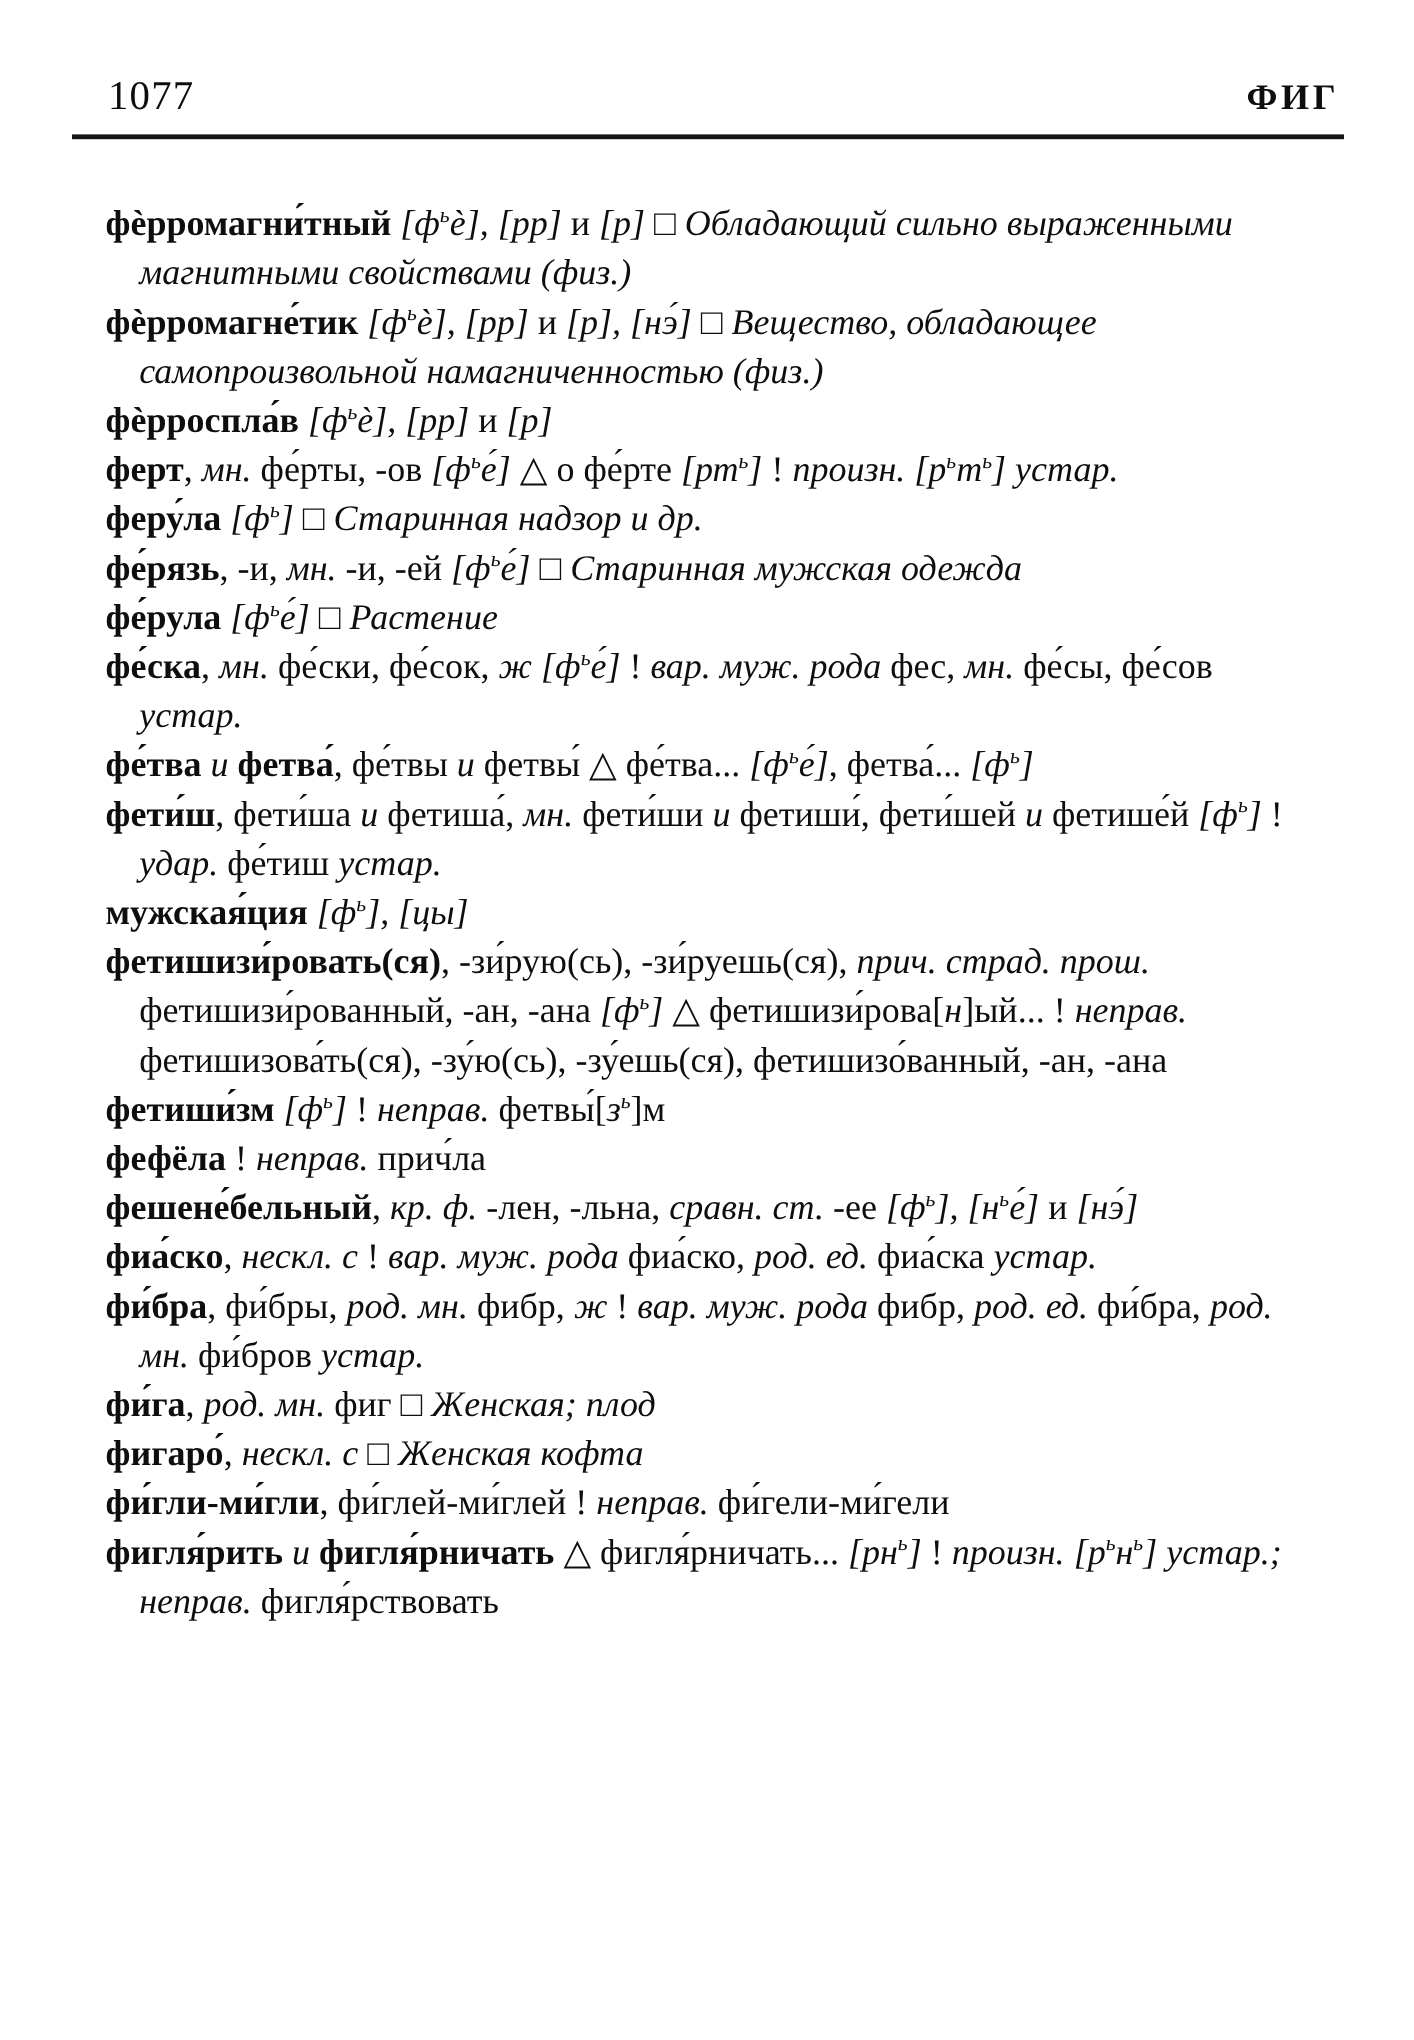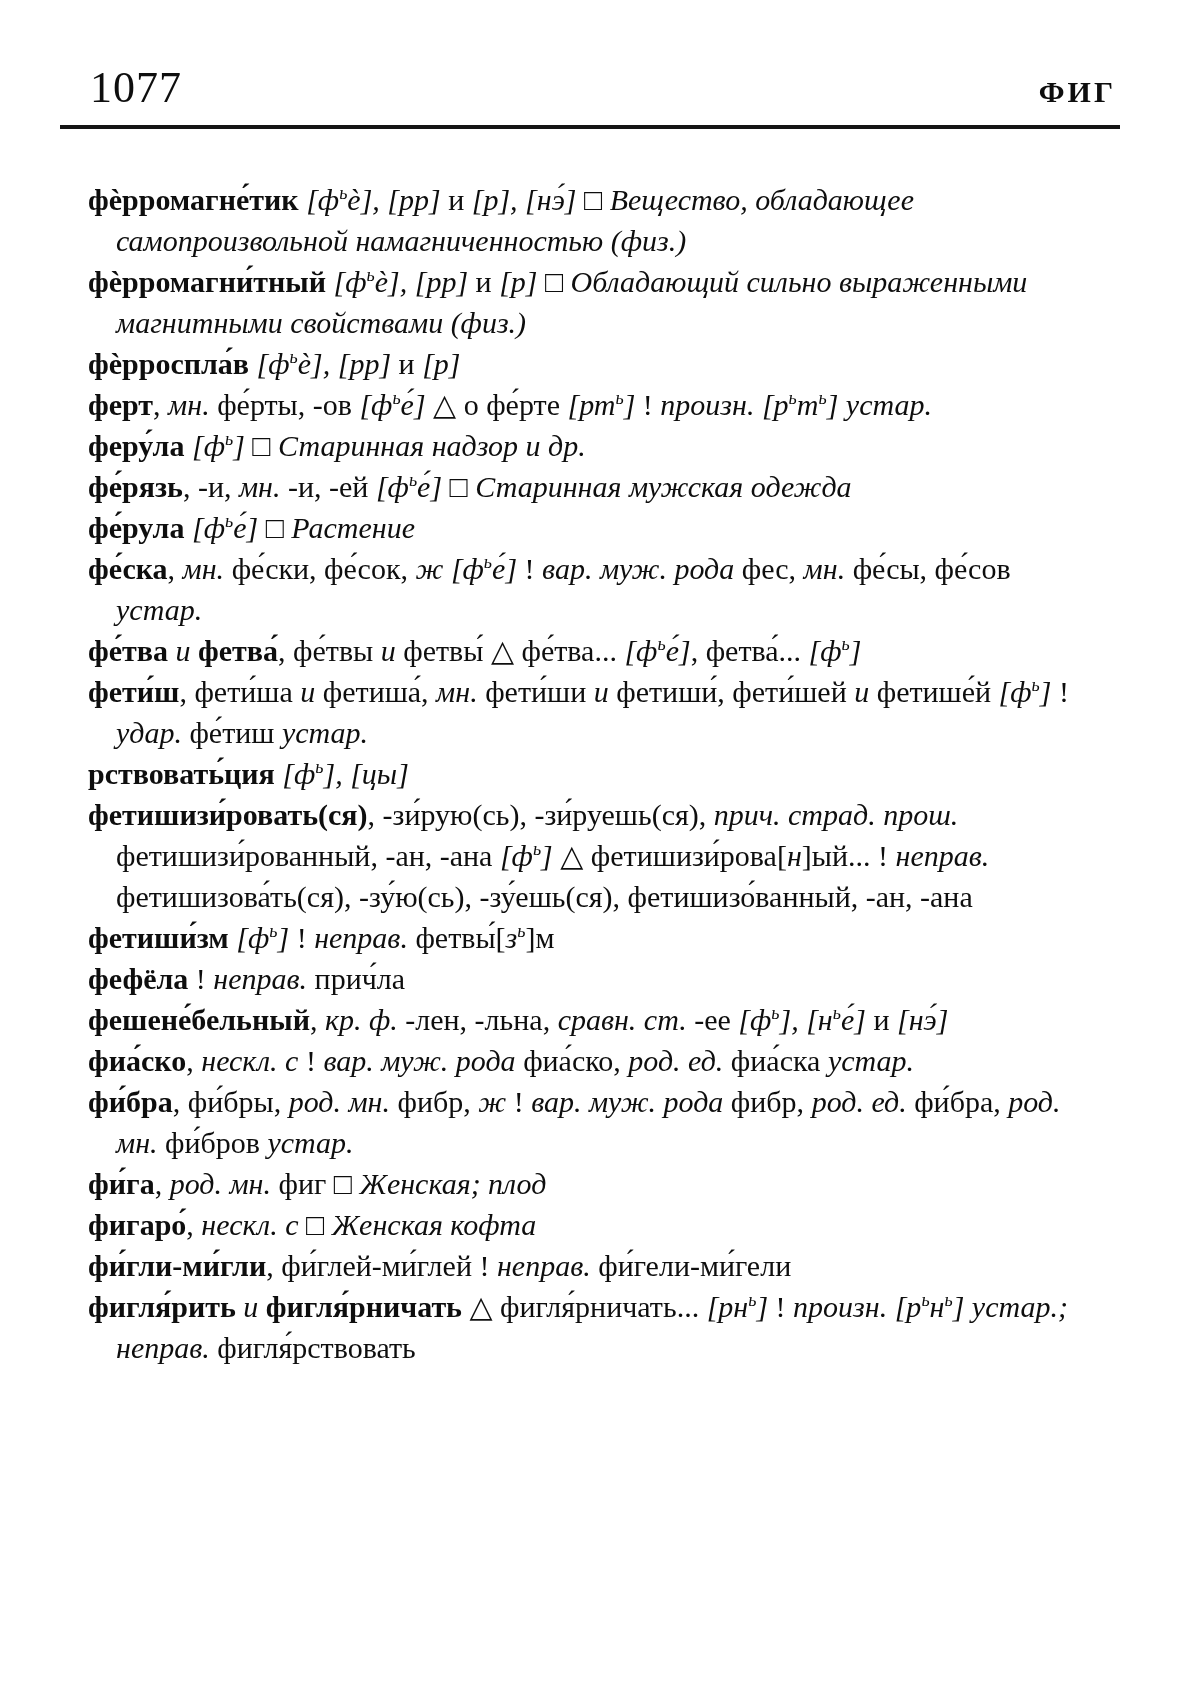--- a/index.html
+++ b/index.html
@@ -15,21 +15,21 @@
     color: #0e0e0e;
     overflow: hidden;
   }
   .page-header {
     display: flex;
     justify-content: space-between;
     align-items: baseline;
     padding: 62px 62px 0 90px;
   }
   .page-number {
-    font-size: 44px;
+    font-size: 34px;
     letter-spacing: 1px;
   }
   .guide-word {
     font-size: 30px;
     font-weight: bold;
     letter-spacing: 3px;
   }
   .header-rule {
     border: none;
     border-top: 4px solid #151515;
@@ -57,31 +57,31 @@
 </head>
 <body>
 
 <div class="page-header">
   <span class="page-number">1077</span>
   <span class="guide-word">ФИГ</span>
 </div>
 <hr class="header-rule">
 
 <div class="entries" id="entries">
+    <div class="entry"><span class="s-b">фѐрромагни́тный</span><span class="s-n"> </span><span class="s-i">[ф<sup>ь</sup>ѐ], [рр]</span><span class="s-n"> и </span><span class="s-i">[р]</span><span class="s-n"> □  </span><span class="s-i">Обладающий сильно выраженными магнитными свойствами (физ.)</span></div>
     <div class="entry"><span class="s-b">фѐрромагне́тик</span><span class="s-n"> </span><span class="s-i">[ф<sup>ь</sup>ѐ], [рр]</span><span class="s-n"> и </span><span class="s-i">[р], [нэ́]</span><span class="s-n"> □  </span><span class="s-i">Вещество, обладающее самопроизвольной намагниченностью (физ.)</span></div>
-    <div class="entry"><span class="s-b">фѐрромагни́тный</span><span class="s-n"> </span><span class="s-i">[ф<sup>ь</sup>ѐ], [рр]</span><span class="s-n"> и </span><span class="s-i">[р]</span><span class="s-n"> □  </span><span class="s-i">Обладающий сильно выраженными магнитными свойствами (физ.)</span></div>
     <div class="entry"><span class="s-b">фѐрроспла́в</span><span class="s-n"> </span><span class="s-i">[ф<sup>ь</sup>ѐ], [рр]</span><span class="s-n"> и </span><span class="s-i">[р]</span></div>
     <div class="entry"><span class="s-b">ферт</span><span class="s-n">, </span><span class="s-i">мн.</span><span class="s-n"> фе́рты, -ов </span><span class="s-i">[ф<sup>ь</sup>е́]</span><span class="s-n"> △ о фе́рте </span><span class="s-i">[рт<sup>ь</sup>]</span><span class="s-n"> ! </span><span class="s-i">произн.</span><span class="s-n"> </span><span class="s-i">[р<sup>ь</sup>т<sup>ь</sup>]</span><span class="s-n"> </span><span class="s-i">устар.</span></div>
     <div class="entry"><span class="s-b">феру́ла</span><span class="s-n"> </span><span class="s-i">[ф<sup>ь</sup>]</span><span class="s-n"> □  </span><span class="s-i">Старинная надзор и др.</span></div>
     <div class="entry"><span class="s-b">фе́рязь</span><span class="s-n">, -и, </span><span class="s-i">мн.</span><span class="s-n"> -и, -ей </span><span class="s-i">[ф<sup>ь</sup>е́]</span><span class="s-n"> □  </span><span class="s-i">Старинная мужская одежда</span></div>
     <div class="entry"><span class="s-b">фе́рула</span><span class="s-n"> </span><span class="s-i">[ф<sup>ь</sup>е́]</span><span class="s-n"> □  </span><span class="s-i">Растение</span></div>
     <div class="entry"><span class="s-b">фе́ска</span><span class="s-n">, </span><span class="s-i">мн.</span><span class="s-n"> фе́ски, фе́сок, </span><span class="s-i">ж</span><span class="s-n"> </span><span class="s-i">[ф<sup>ь</sup>е́]</span><span class="s-n"> ! </span><span class="s-i">вар. муж. рода</span><span class="s-n"> фес, </span><span class="s-i">мн.</span><span class="s-n"> фе́сы, фе́сов </span><span class="s-i">устар.</span></div>
     <div class="entry"><span class="s-b">фе́тва</span><span class="s-i"> и </span><span class="s-b">фетва́</span><span class="s-n">, фе́твы </span><span class="s-i">и</span><span class="s-n"> фетвы́ △ фе́тва... </span><span class="s-i">[ф<sup>ь</sup>е́]</span><span class="s-n">, фетва́... </span><span class="s-i">[ф<sup>ь</sup>]</span></div>
     <div class="entry"><span class="s-b">фети́ш</span><span class="s-n">, фети́ша </span><span class="s-i">и</span><span class="s-n"> фетиша́, </span><span class="s-i">мн.</span><span class="s-n"> фети́ши </span><span class="s-i">и</span><span class="s-n"> фетиши́, фети́шей </span><span class="s-i">и</span><span class="s-n"> фетише́й </span><span class="s-i">[ф<sup>ь</sup>]</span><span class="s-n"> ! </span><span class="s-i">удар.</span><span class="s-n"> фе́тиш </span><span class="s-i">устар.</span></div>
-    <div class="entry"><span class="s-b">рствовать́ция</span><span class="s-n"> </span><span class="s-i">[ф<sup>ь</sup>], [цы]</span></div>
+    <div class="entry"><span class="s-b">мужская́ция</span><span class="s-n"> </span><span class="s-i">[ф<sup>ь</sup>], [цы]</span></div>
     <div class="entry"><span class="s-b">фетишизи́ровать(ся)</span><span class="s-n">, -зи́рую(сь), -зи́руешь(ся), </span><span class="s-i">прич. страд. прош.</span><span class="s-n"> фетишизи́рованный, -ан, -ана </span><span class="s-i">[ф<sup>ь</sup>]</span><span class="s-n"> △ фетишизи́рова[</span><span class="s-i">н</span><span class="s-n">]ый... ! </span><span class="s-i">неправ.</span><span class="s-n"> фетишизова́ть(ся), -зу́ю(сь), -зу́ешь(ся), фетишизо́ванный, -ан, -ана</span></div>
     <div class="entry"><span class="s-b">фетиши́зм</span><span class="s-n"> </span><span class="s-i">[ф<sup>ь</sup>]</span><span class="s-n"> ! </span><span class="s-i">неправ.</span><span class="s-n"> фетвы́[</span><span class="s-i">з<sup>ь</sup></span><span class="s-n">]м</span></div>
     <div class="entry"><span class="s-b">фефёла</span><span class="s-n"> ! </span><span class="s-i">неправ.</span><span class="s-n"> прич́ла</span></div>
     <div class="entry"><span class="s-b">фешене́бельный</span><span class="s-n">, </span><span class="s-i">кр. ф.</span><span class="s-n"> -лен, -льна, </span><span class="s-i">сравн. ст.</span><span class="s-n"> -ее </span><span class="s-i">[ф<sup>ь</sup>], [н<sup>ь</sup>е́]</span><span class="s-n"> и </span><span class="s-i">[нэ́]</span></div>
     <div class="entry"><span class="s-b">фиа́ско</span><span class="s-n">, </span><span class="s-i">нескл. с</span><span class="s-n"> ! </span><span class="s-i">вар. муж. рода</span><span class="s-n"> фиа́ско, </span><span class="s-i">род. ед.</span><span class="s-n"> фиа́ска </span><span class="s-i">устар.</span></div>
     <div class="entry"><span class="s-b">фи́бра</span><span class="s-n">, фи́бры, </span><span class="s-i">род. мн.</span><span class="s-n"> фибр, </span><span class="s-i">ж</span><span class="s-n"> ! </span><span class="s-i">вар. муж. рода</span><span class="s-n"> фибр, </span><span class="s-i">род. ед.</span><span class="s-n"> фи́бра, </span><span class="s-i">род. мн.</span><span class="s-n"> фи́бров </span><span class="s-i">устар.</span></div>
     <div class="entry"><span class="s-b">фи́га</span><span class="s-n">, </span><span class="s-i">род. мн.</span><span class="s-n"> фиг □  </span><span class="s-i">Женская; плод</span></div>
     <div class="entry"><span class="s-b">фигаро́</span><span class="s-n">, </span><span class="s-i">нескл. с</span><span class="s-n"> □  </span><span class="s-i">Женская кофта</span></div>
     <div class="entry"><span class="s-b">фи́гли-ми́гли</span><span class="s-n">, фи́глей-ми́глей ! </span><span class="s-i">неправ.</span><span class="s-n"> фи́гели-ми́гели</span></div>
     <div class="entry"><span class="s-b">фигля́рить</span><span class="s-i"> и </span><span class="s-b">фигля́рничать</span><span class="s-n"> △ фигля́рничать... </span><span class="s-i">[рн<sup>ь</sup>]</span><span class="s-n"> ! </span><span class="s-i">произн.</span><span class="s-n"> </span><span class="s-i">[р<sup>ь</sup>н<sup>ь</sup>]</span><span class="s-n"> </span><span class="s-i">устар.; неправ.</span><span class="s-n"> фигля́рствовать</span></div>

